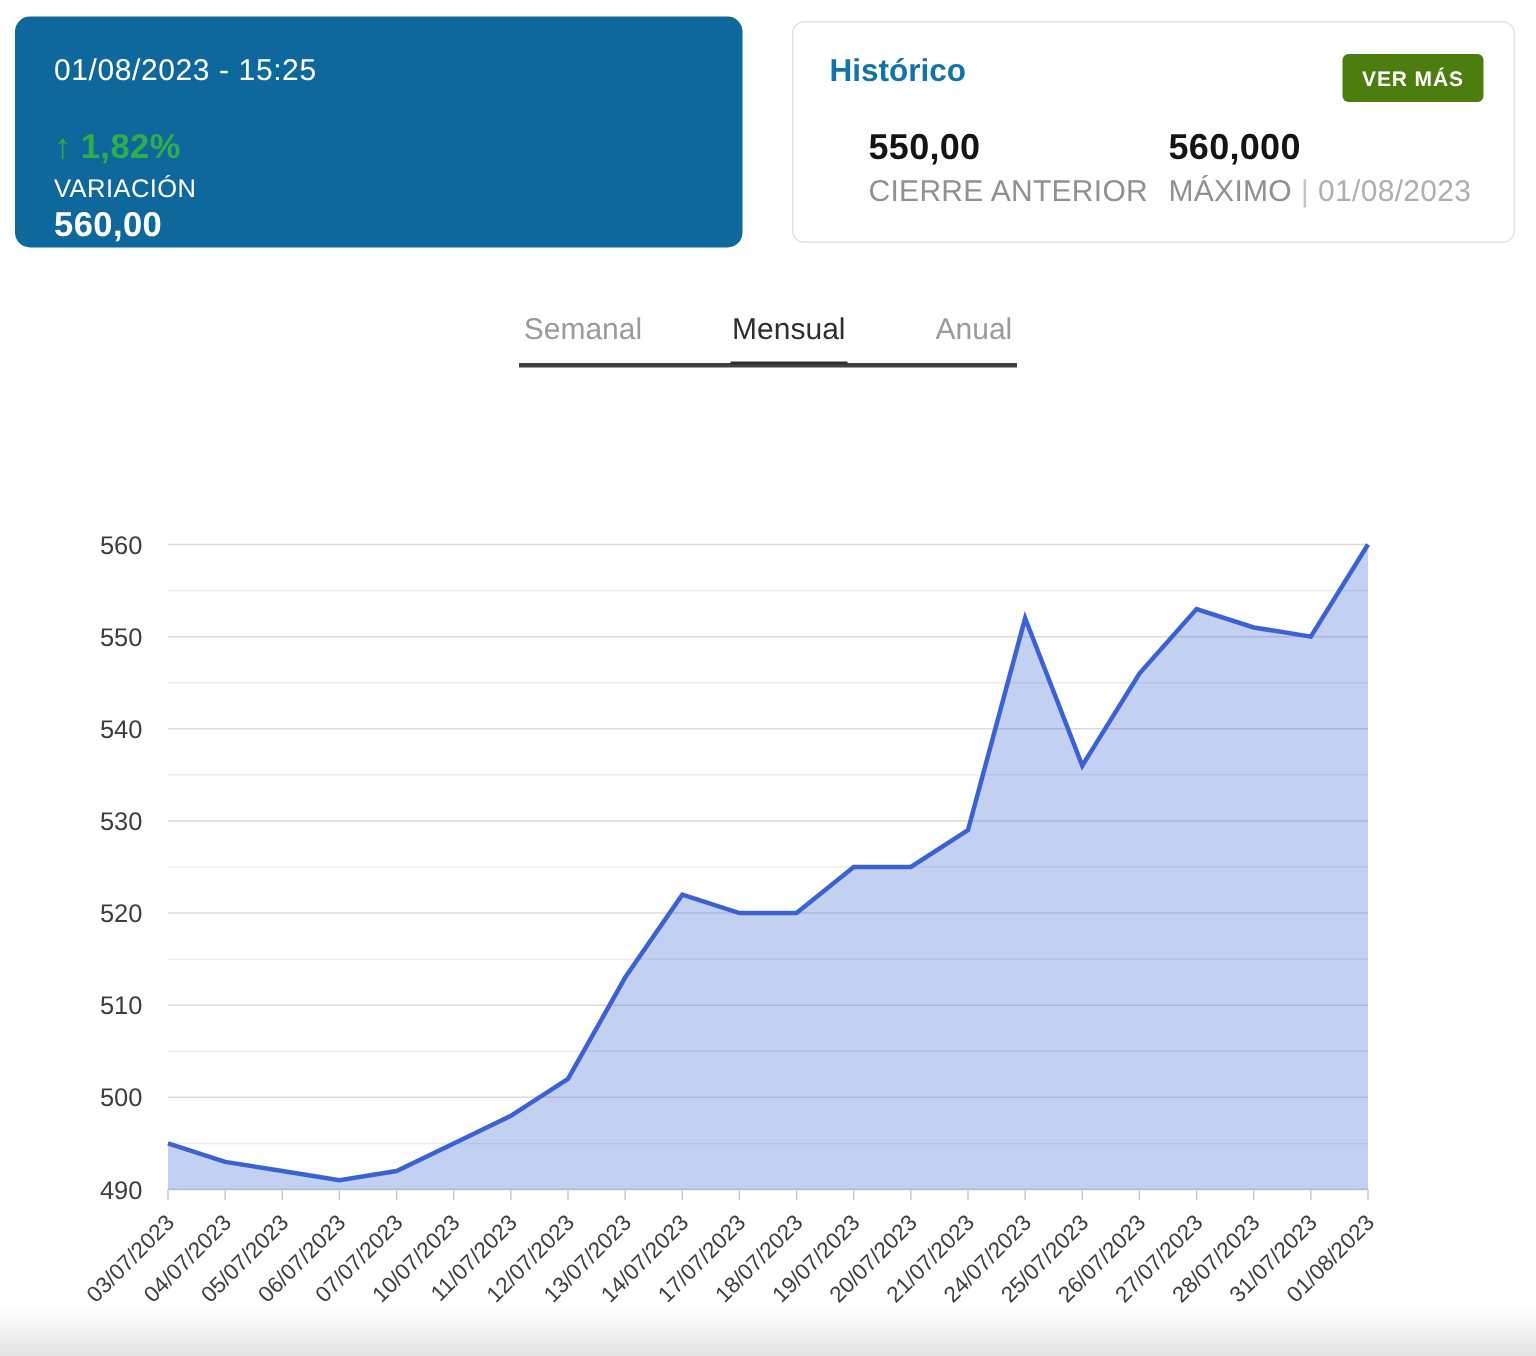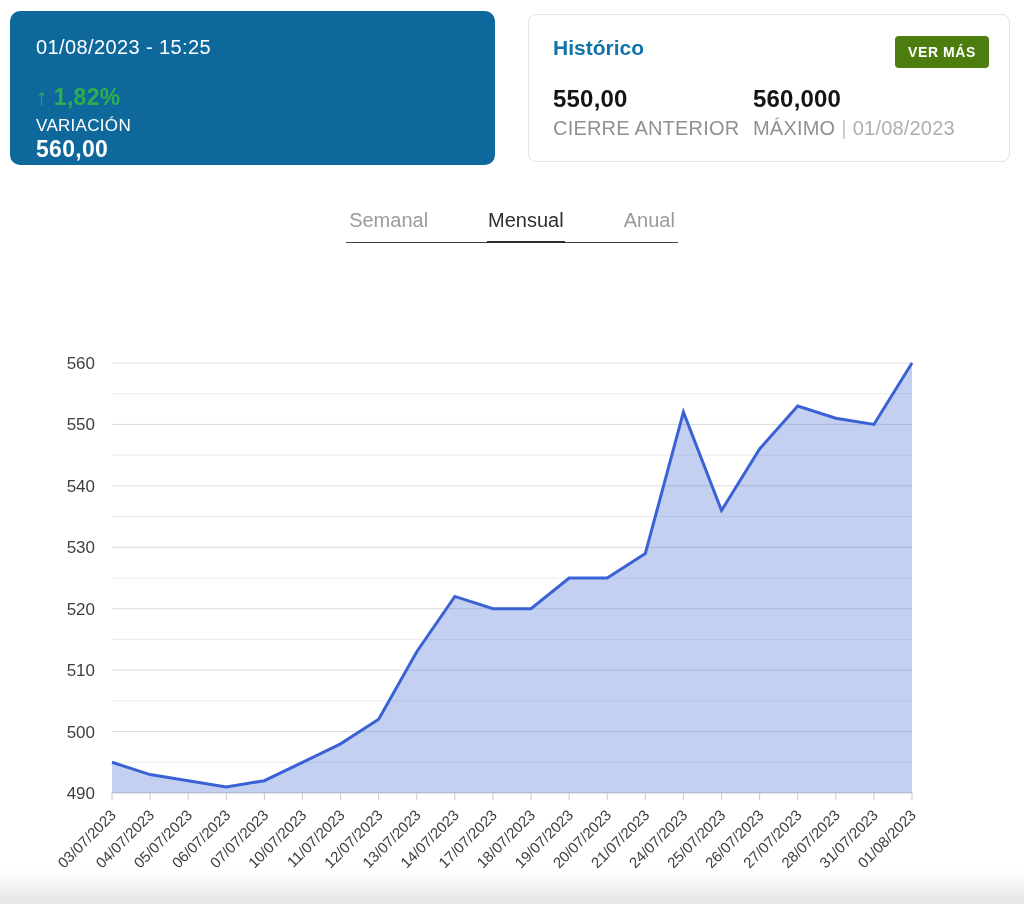--- a/index.html
+++ b/index.html
@@ -21,30 +21,30 @@
 
   
   .card-history { position:absolute; left:528px; top:14px; width:482px; height:148px;
                   background:#fff; border:1px solid #E3E3E3; border-radius:8px;
                   padding:21px 20px 20px 24px; }
   .hist-head { display:flex; justify-content:space-between; align-items:flex-start; }
   .hist-title { font-size:21px; font-weight:700; color:#1273A9; }
   .btn-vermas { background:#4d7c0f; color:#fff; border:none; border-radius:4px;
                 font-family:"Liberation Sans", sans-serif; font-size:14px; font-weight:700;
                 letter-spacing:.6px; padding:8px 13px; cursor:pointer; }
-  .hist-stats { display:flex; margin-top:17px; }
+  .hist-stats { display:flex; margin-top:17px;margin-left:26px; }
   .hcol-close { width:200px; }
   .hist-value { font-size:24px; font-weight:700; color:#141414; letter-spacing:.2px; }
   .hist-label { font-size:20px; color:#8F9193; margin-top:4px; letter-spacing:.2px; }
   .max-sep { color:#C4C4C4; margin:0 6px; }
   .max-date { color:#AFAFAF; }
 
   
   .tabs-wrap { position:absolute; top:209px; left:0; width:100%; text-align:center; }
-  .tabs { display:inline-flex; gap:58px; border-bottom:1px solid #404040; padding:0 2px; }
+  .tabs { display:inline-flex; gap:58px; border-bottom:3px solid #404040; padding:0 2px; }
   .tab { position:relative; font-size:20px; color:#9B9B9B; padding:0 1px 10px 1px; cursor:pointer; }
   .tab.active { color:#2E2E2E; font-weight:500; }
   .tab.active::after { content:""; position:absolute; left:0; right:0; bottom:-1px;
                        height:2px; background:#2E2E2E; }
 
   
   .chart-region { position:absolute; top:330px; left:0; width:1024px; height:574px; }
   .bottom-band { position:absolute; left:0; bottom:0; width:100%; height:34px;
                  background:linear-gradient(180deg,#FFFFFF 0%,#F4F4F4 45%,#E8E8E8 80%,#E6E6E6 100%); }
 </style>

